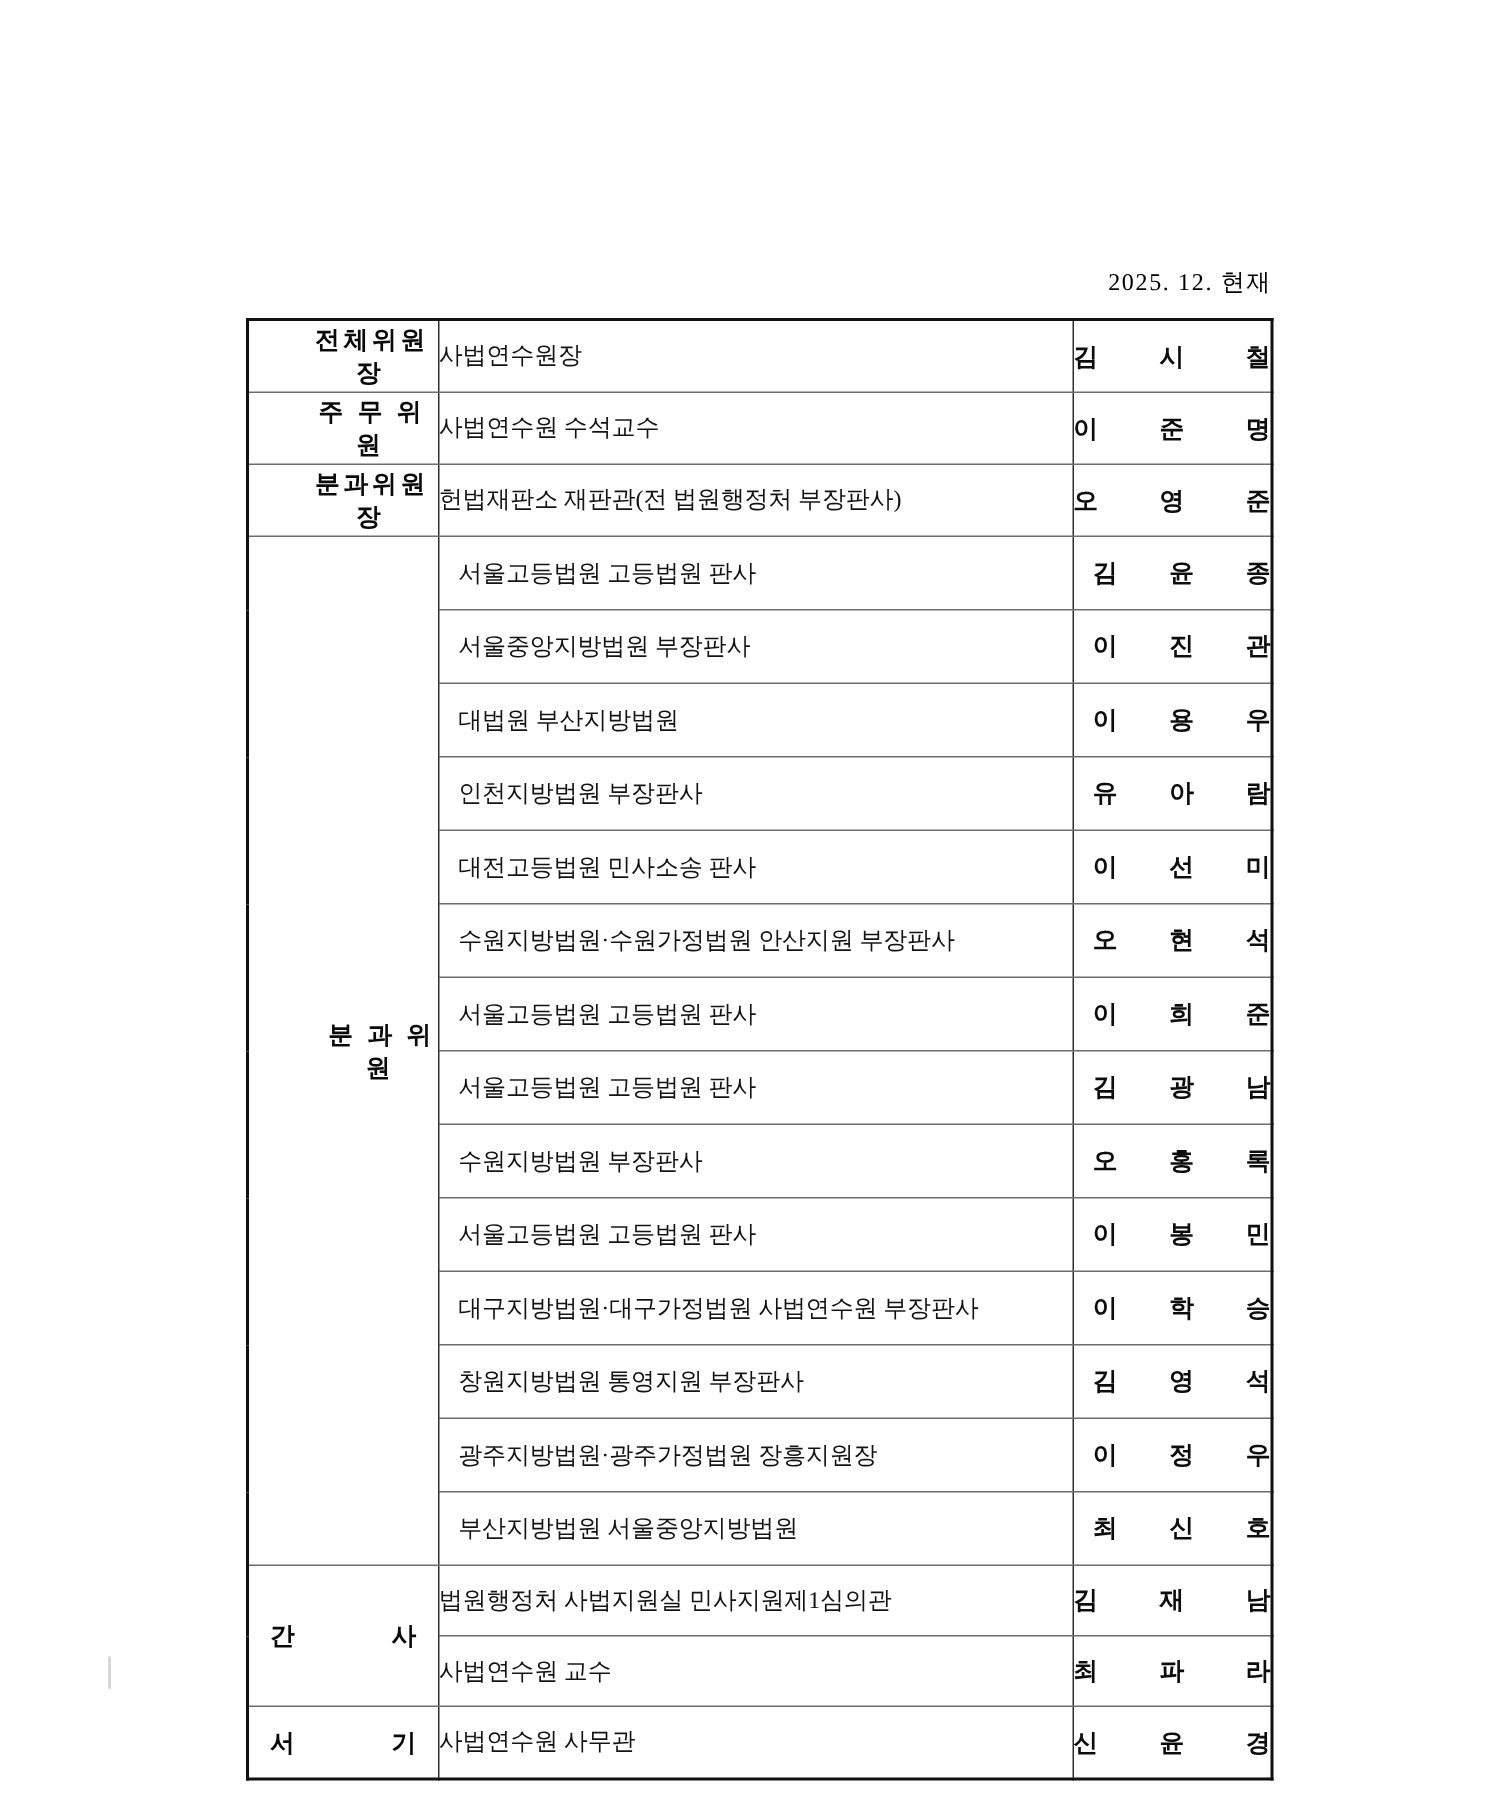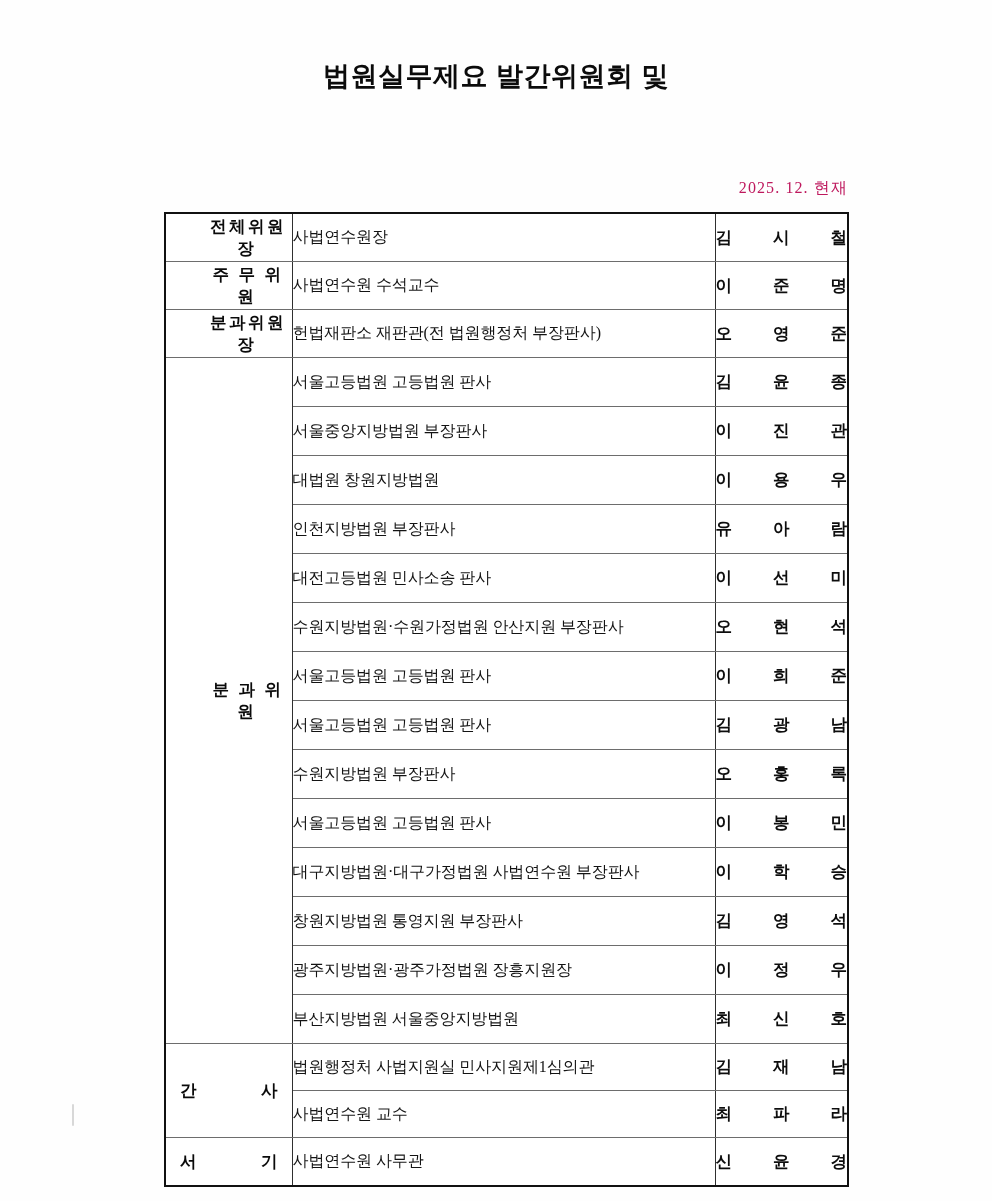--- a/index.html
+++ b/index.html
@@ -54,21 +54,21 @@
   }
 
   
   .doc-date {
     position: absolute;
     right: 144px;
     top: 178px;
     font-family: "Liberation Serif", "DejaVu Serif", serif;
     font-size: 16px;
     letter-spacing: 1.1px;
-    color: #be185d;
+    color: #000000;
     white-space: nowrap;
   }
 
   
   .roster-wrap {
     position: absolute;
     left: 164px;
     top: 212px;
     width: 685px;
   }
@@ -142,38 +142,37 @@
   td.name .nm {
     display: flex;
     justify-content: space-between;
     font-family: "Liberation Serif", "DejaVu Serif", serif;
     font-size: 16.5px;
     font-weight: 600;
     color: #0d0d0d;
   }
 
   tr.r-head td { height: 47px; }
-  tr.r-member td { height: 48px; }
+  tr.r-member td { height: 48px; padding-left: 13px; }
   tr.r-staff td { height: 46px; }
 
   
   td.role-merged {
     border-top: 1px solid #1f1f1f;
     border-bottom: 1px solid #1f1f1f;
   }
 </style>
 </head>
 <body>
 
 <div class="page">
 
   <div class="scan-speck"></div>
 
   <h1 class="doc-title">
-    <span class="line">법원실무제요 발간위원회 및</span>
   </h1>
 
   <div class="doc-date">2025. 12. 현재</div>
 
   <div class="roster-wrap">
     <table class="roster">
       <colgroup>
         <col class="c-role">
         <col class="c-pos">
         <col class="c-name">
@@ -227,21 +226,21 @@
             <td class="pos">서울중앙지방법원 부장판사</td>
             <td class="name">
               <span class="nm">
                 <span>이</span>
                 <span>진</span>
                 <span>관</span>
               </span>
             </td>
           </tr>
           <tr class="r-member">
-            <td class="pos">대법원 창원지방법원</td>
+            <td class="pos">대법원 부산지방법원</td>
             <td class="name">
               <span class="nm">
                 <span>이</span>
                 <span>용</span>
                 <span>우</span>
               </span>
             </td>
           </tr>
           <tr class="r-member">
             <td class="pos">인천지방법원 부장판사</td>

